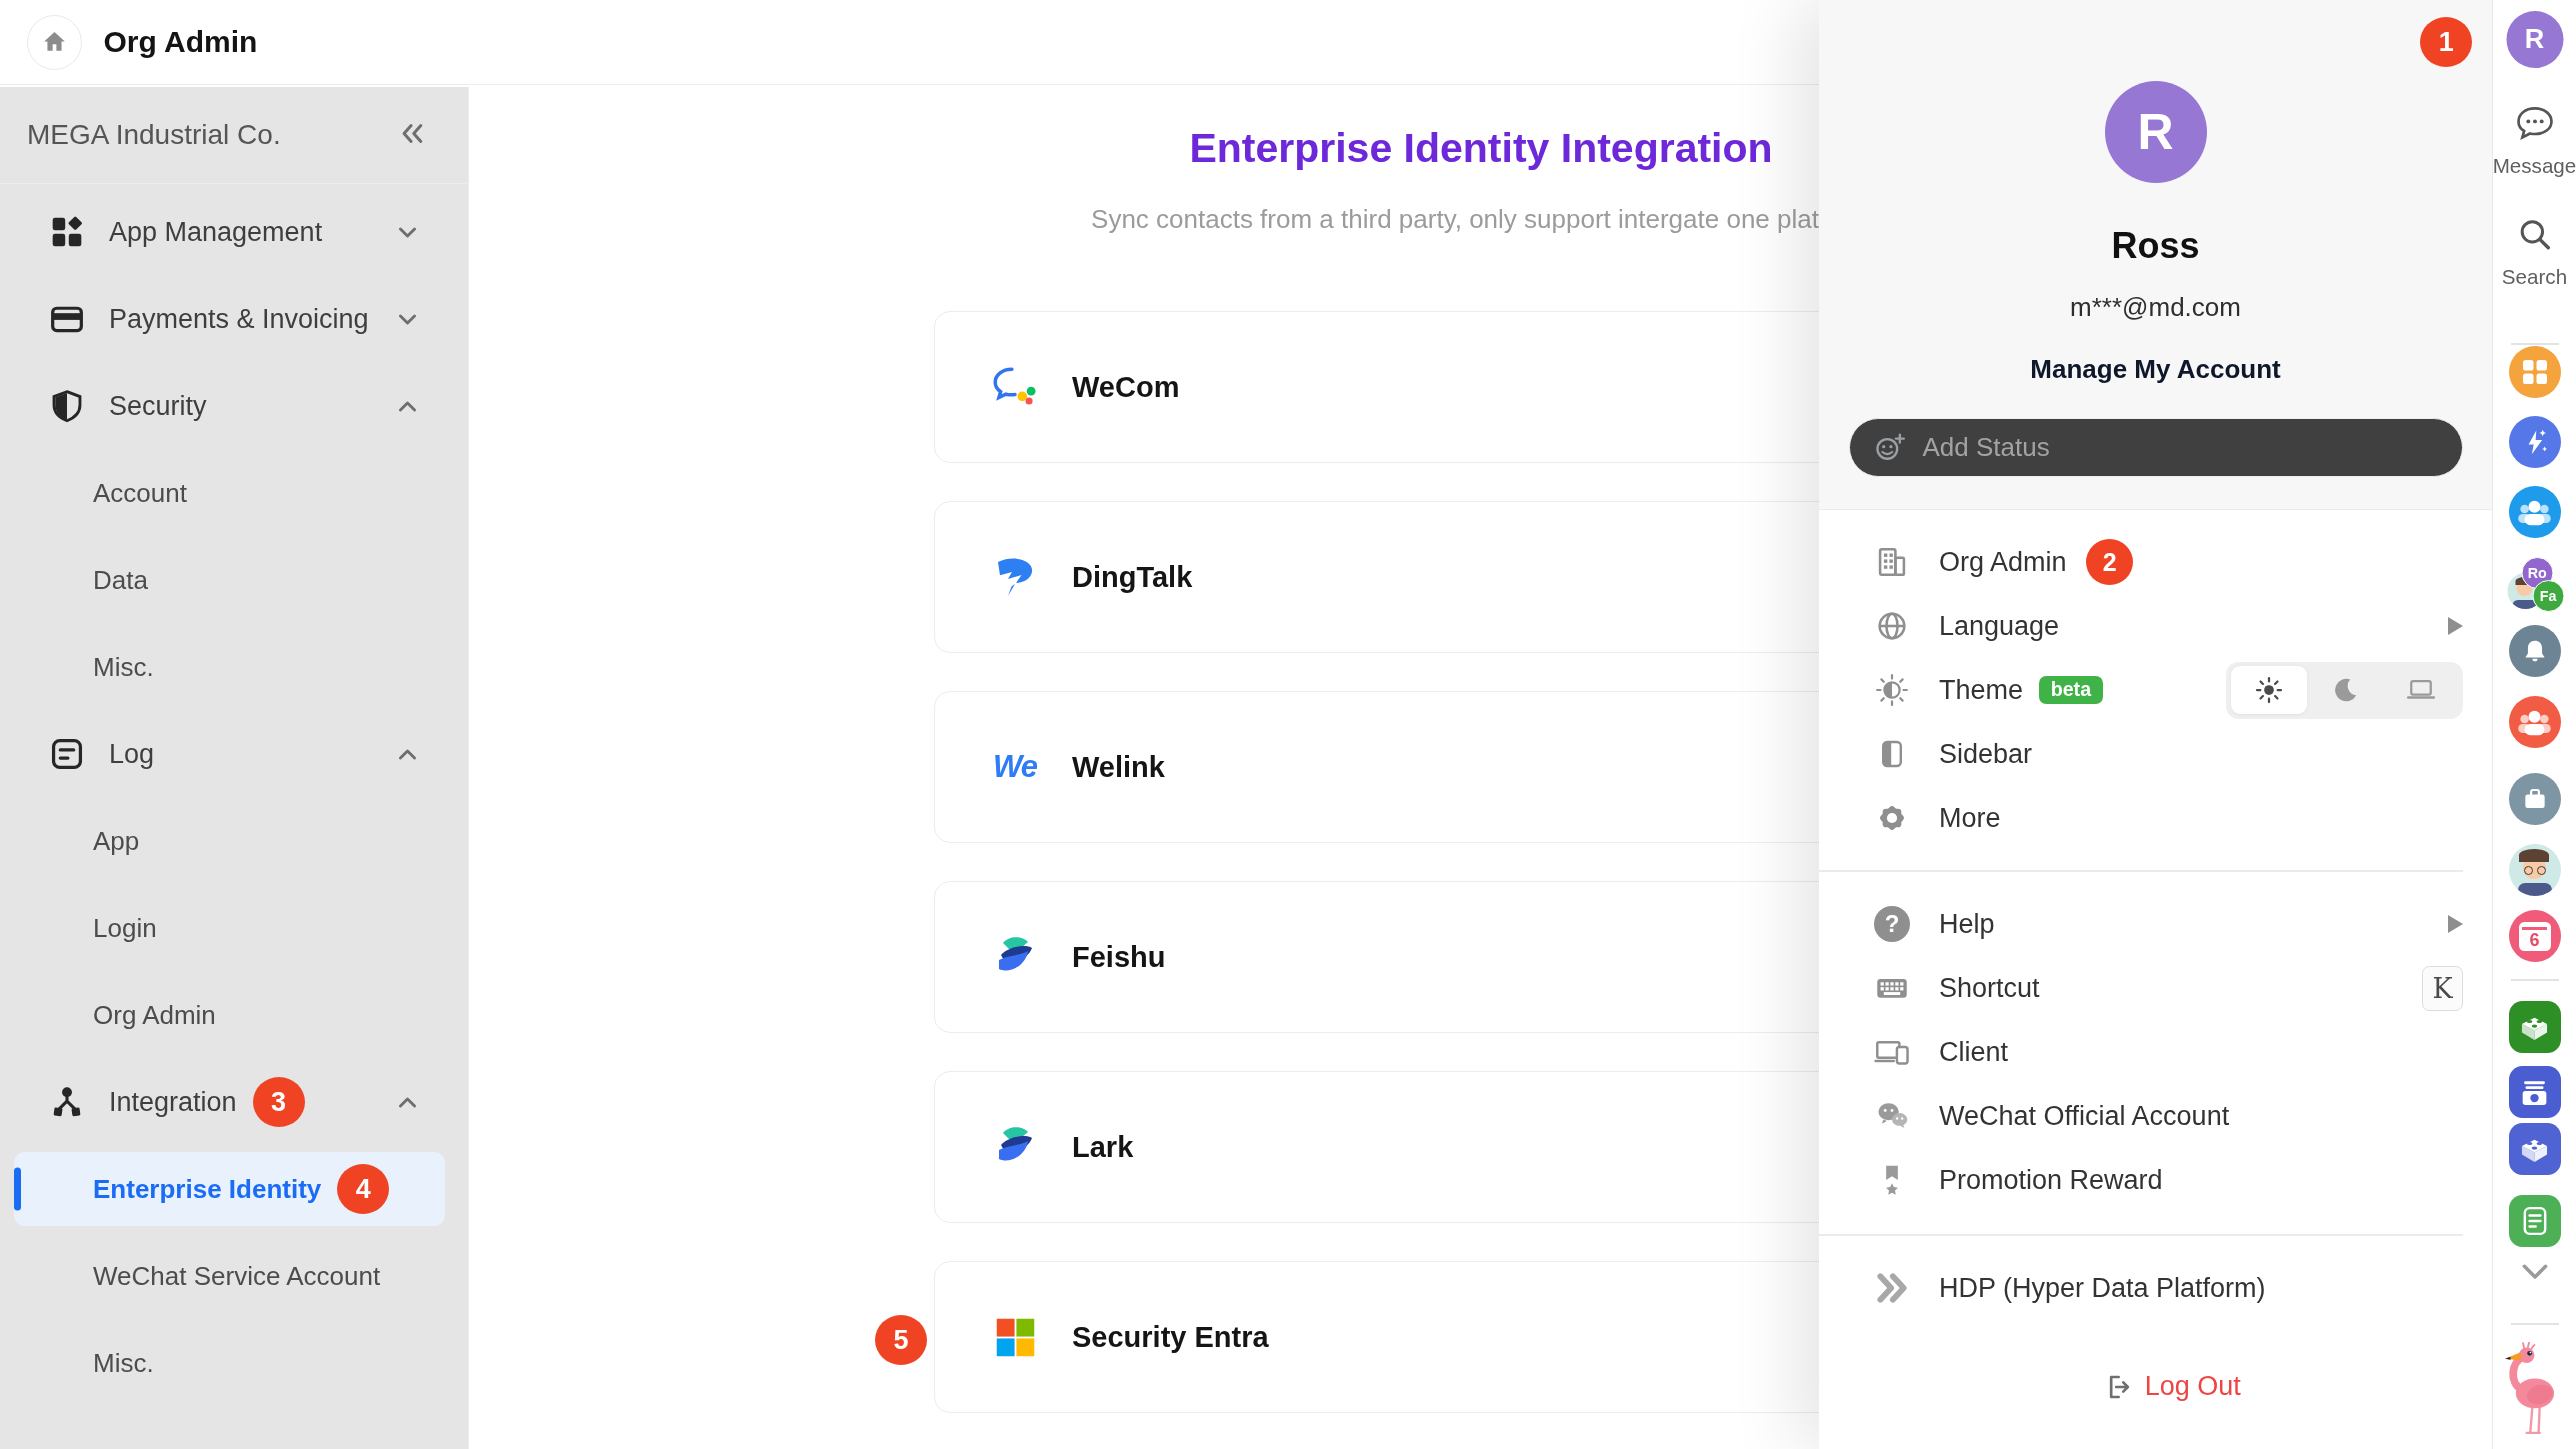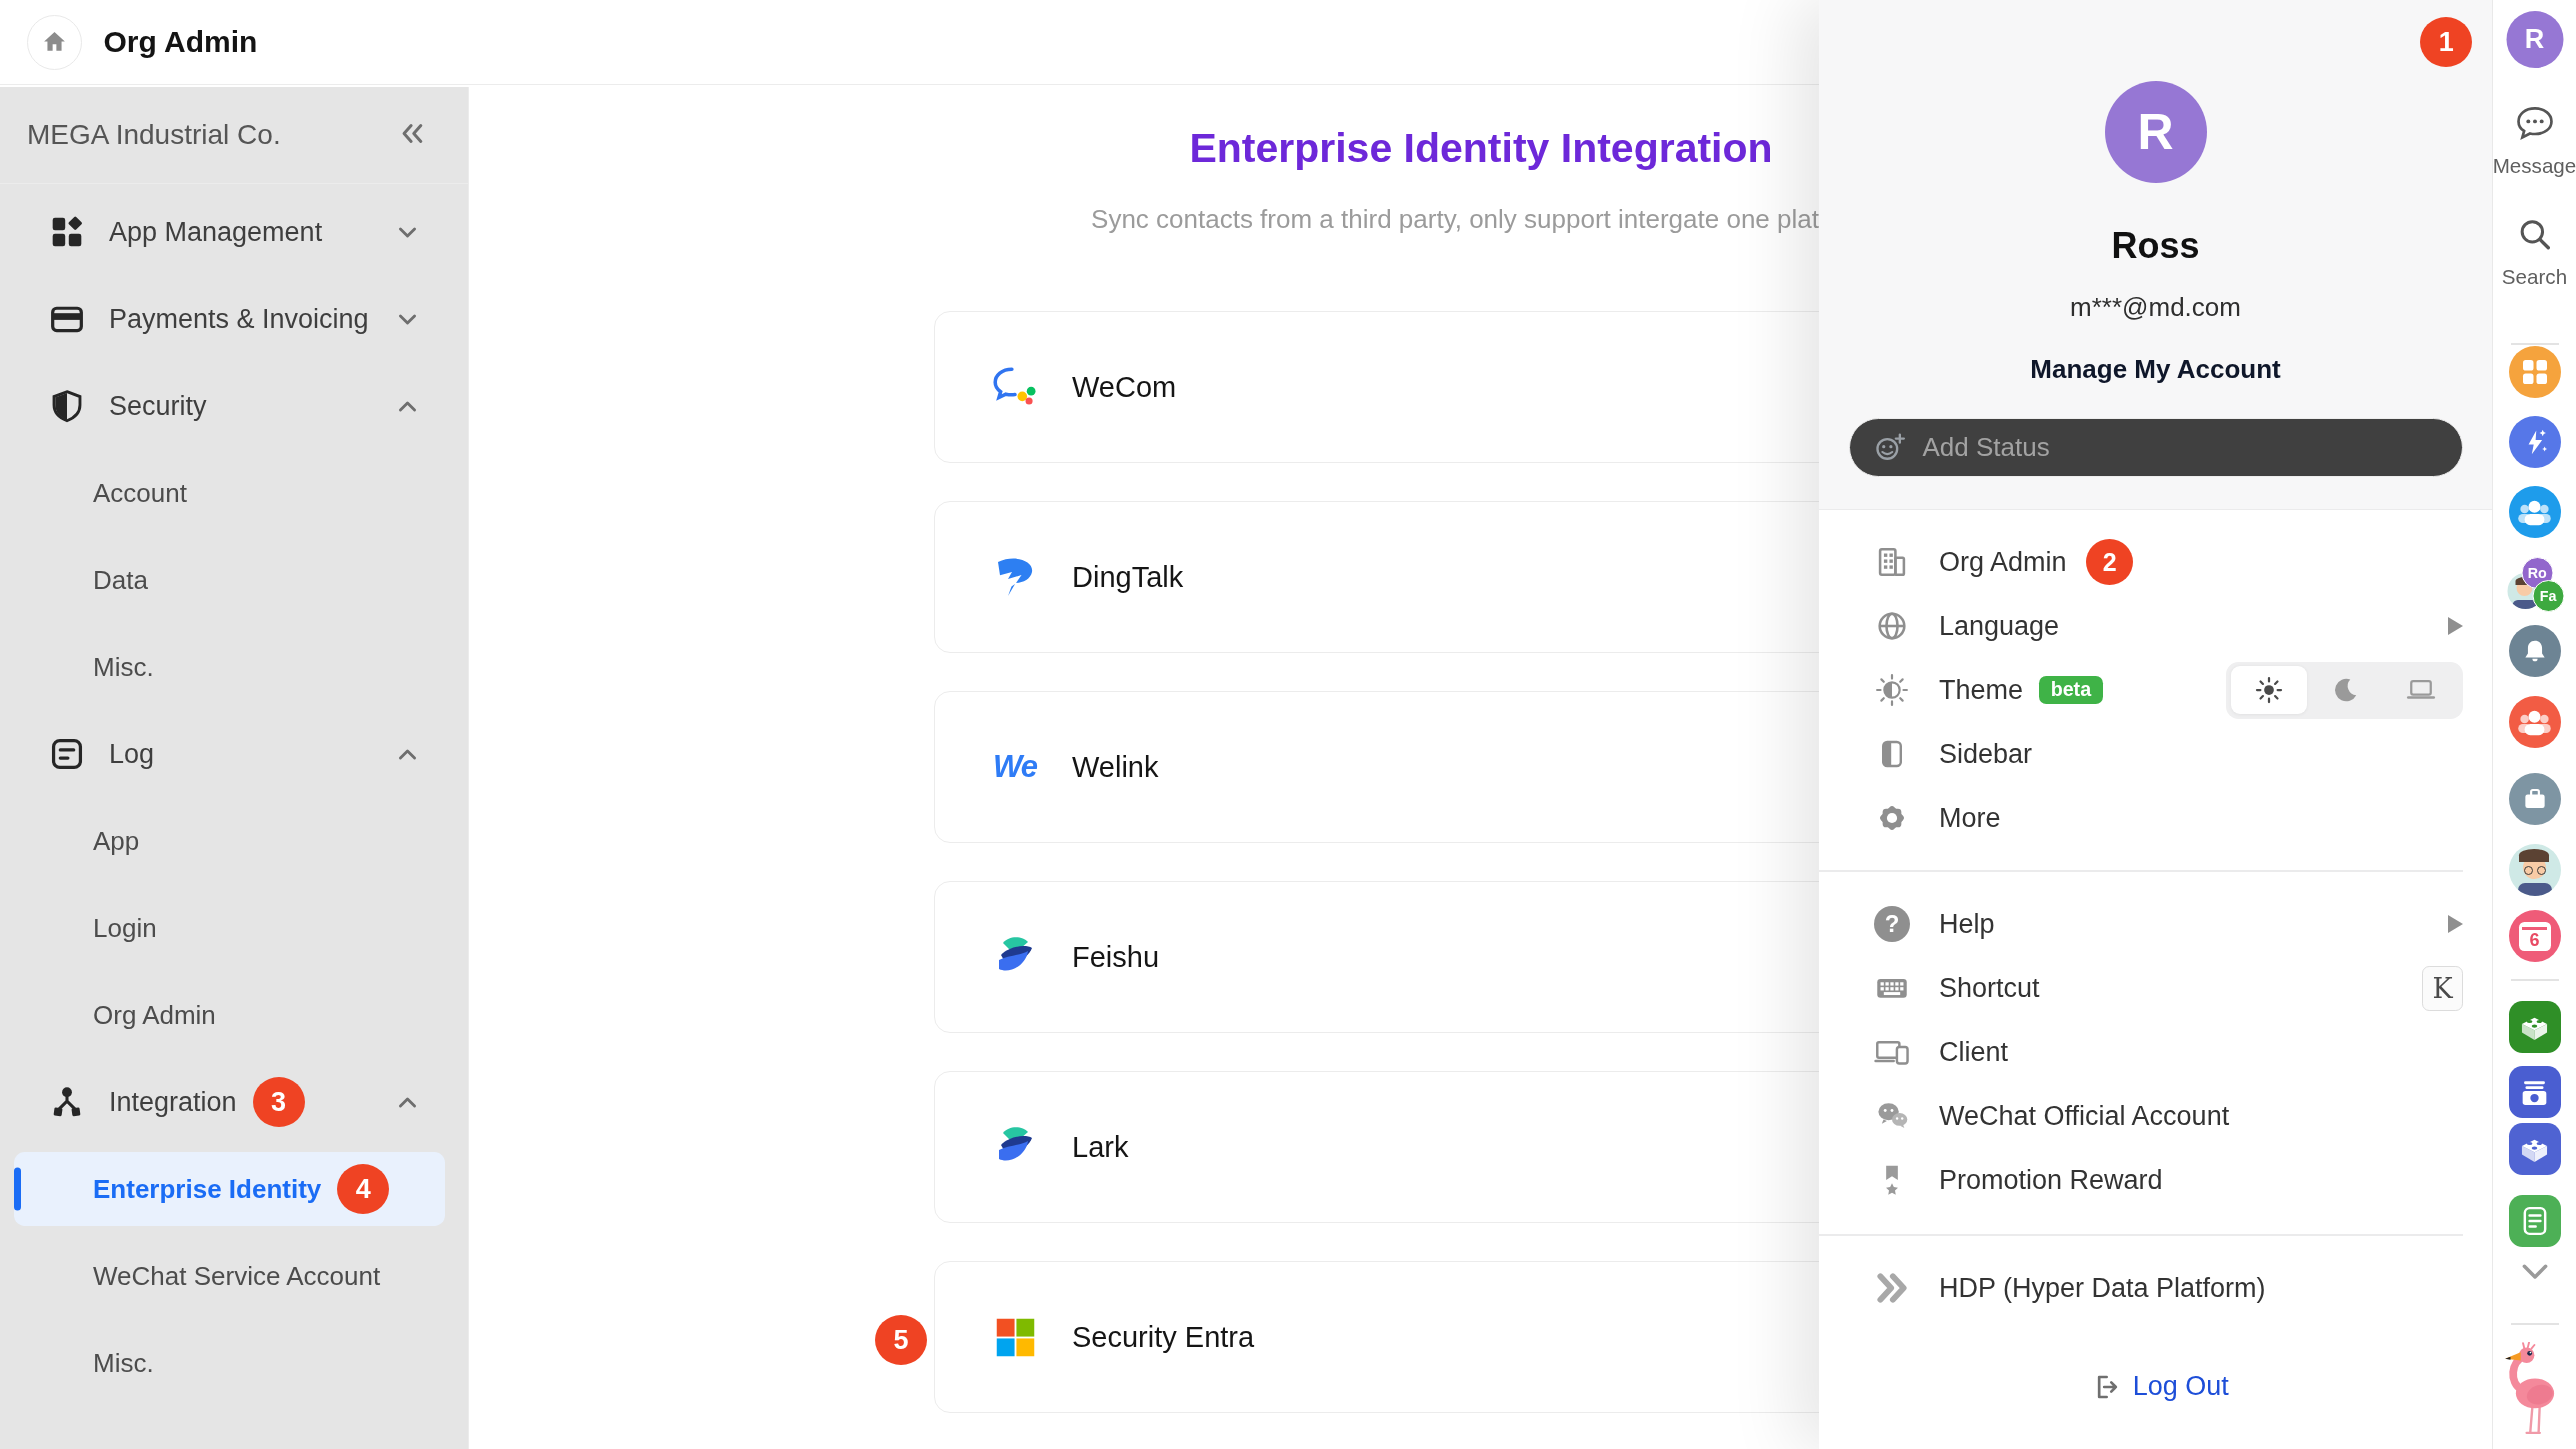--- a/index.html
+++ b/index.html
@@ -38,21 +38,21 @@
   .ml18 { margin-left:16px; position:relative; }
 
   
   .main { position:absolute; left:470px; top:87px; right:84px; bottom:0; background:#fff; z-index:1; }
   .main-title { padding-top:38px; text-align:center; font-size:41px; font-weight:bold; color:#6d28d9; }
   .main-sub { margin-top:32px; text-align:center; font-size:26px; color:#9b9b9b; }
   .cards { position:absolute; top:224px; left:50%; margin-left:-547px; width:1095px; }
   .card { height:152px; margin-bottom:38px; border:1.8px solid #ececec; border-radius:16px; background:#fff;
           display:flex; align-items:center; padding-left:55px; }
   .card-icon { width:50px; height:50px; flex:none; display:flex; align-items:center; justify-content:center; }
-  .card-name { margin-left:32px; font-size:29px; font-weight:normal; color:#151515; }
+  .card-name { margin-left:32px; font-size:29px; font-weight:bold; color:#151515; }
   .welink-logo { font-size:31px; font-weight:bold; font-style:italic; color:#2f7cf6; letter-spacing:-0.9px; }
   .badge5 { position:absolute; left:-59px; top:1004px; }
 
   
   .popup { position:absolute; left:1819px; top:0; width:673px; height:1449px; background:#fff;
            box-shadow:-23px 0 63px rgba(0,0,0,0.10); z-index:10; }
   .popup-top { position:absolute; left:0; top:0; width:673px; height:510px; background:#f7f7f8;
                border-bottom:1.8px solid #ebebec; }
   .badge1 { position:absolute; right:19.7px; top:17px; }
   .avatar-big { position:absolute; left:50%; top:81px; transform:translateX(-50%); width:102px; height:102px;
@@ -76,22 +76,22 @@
   .beta-tag { margin-left:16px; background:#3fb347; color:#fff; font-size:19.7px; font-weight:bold;
               padding:4.5px 11.6px; border-radius:7.2px; line-height:1; }
   .seg { margin-left:auto; width:237px; height:57px; background:#efeff0; border-radius:12.5px; display:flex; padding:4.5px; }
   .seg-cell { flex:1; display:flex; align-items:center; justify-content:center; border-radius:9px; }
   .seg-cell.on { background:#fff; box-shadow:0 0.9px 3.6px rgba(0,0,0,0.06); }
   .help-q { width:36px; height:36px; border-radius:50%; background:#8f8f8f; color:#fff; font-size:24px;
             font-weight:bold; display:flex; align-items:center; justify-content:center; }
   .keycap { margin-left:auto; width:41px; height:45px; border:1.8px solid #dcdcdc; border-radius:7.2px; background:#fbfbfb;
             display:flex; align-items:center; justify-content:center; font-family:"DejaVu Serif", serif;
             font-size:27px; color:#4a4a4a; }
-  .logout { position:absolute; top:1355px; left:4px; width:673px; height:63px; display:flex; gap:12.5px;
-            align-items:center; justify-content:center; font-size:27px; color:#1d4ed8; cursor:pointer; }
+  .logout { position:absolute; top:1355px; left:16px; width:673px; height:63px; display:flex; gap:12.5px;
+            align-items:center; justify-content:center; font-size:27px; color:#ef4444; cursor:pointer; }
 
   
   .rail { position:absolute; right:0; top:0; width:84px; height:1449px; background:#fff;
           border-left:1.8px solid #e9e9e9; z-index:11; }
   .ritem { position:absolute; left:50%; transform:translateX(-50%); }
   .rail-avatar { top:10.7px; width:57px; height:57px; border-radius:50%; background:#9677d4; color:#fff;
                  font-size:27px; font-weight:bold; display:flex; align-items:center; justify-content:center; }
   .rlabel { font-size:20.6px; color:#5f5f5f; white-space:nowrap; }
   .rdiv { height:1.8px; width:48px; background:#e3e3e3; }
   .rcircle { width:52px; height:52px; border-radius:50%; display:flex; align-items:center; justify-content:center; overflow:hidden; }

